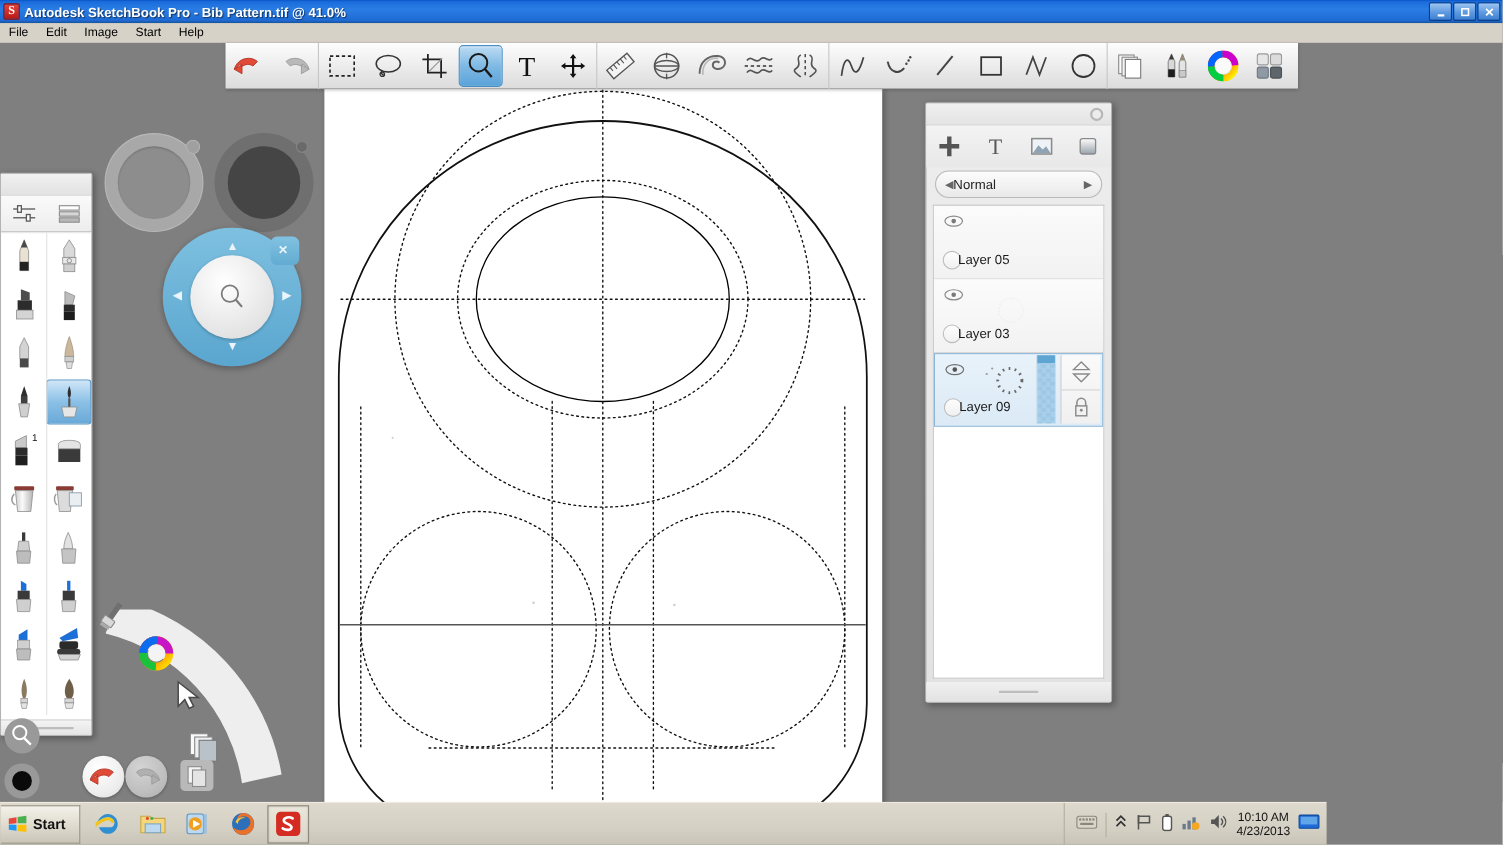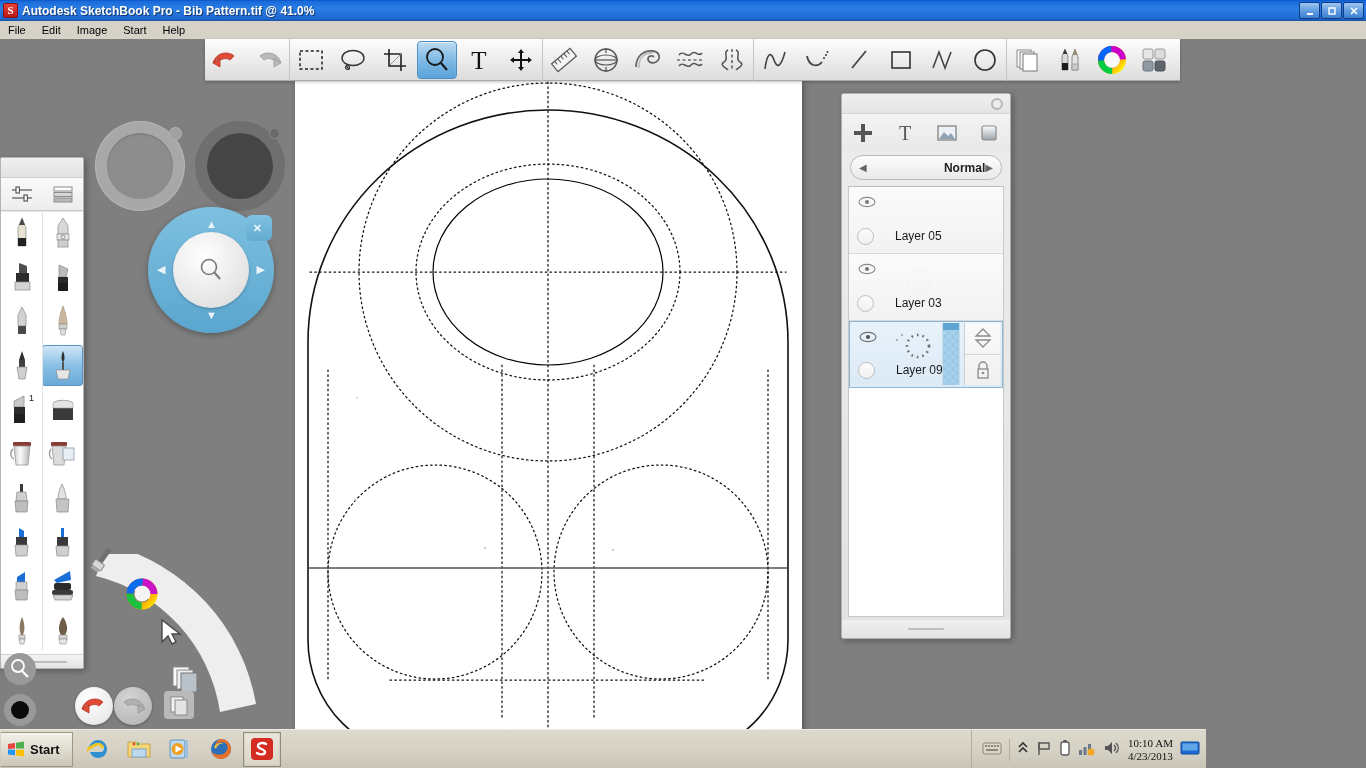--- a/index.html
+++ b/index.html
@@ -245,21 +245,21 @@
     background: linear-gradient(to bottom,#f3f3f3,#e8e8e8);
   }
   .lp-tool { flex: 1; display: flex; align-items: center; justify-content: center; height: 38px; }
   .lp-blend {
     margin: 3px 8px 6px; height: 25px;
     background: linear-gradient(to bottom,#fcfcfc,#e9e9e9);
     border: 1px solid #b9b9b9; border-radius: 13px;
     display: flex; align-items: center; justify-content: space-between;
     padding: 0 8px;
   }
-  .lp-blend .lbl { flex: 1; text-align: right; font-size: 12px; color: #222; font-weight: bold; }
+  .lp-blend .lbl { flex: 1; text-align: left; font-size: 12px; color: #222; }
   .lp-list {
     flex: 1; margin: 0 6px; background: #fff;
     border: 1px solid #c8c8c8; border-top: 1px solid #bdbdbd;
     overflow: hidden; position: relative;
   }
   .layer-row {
     height: 67px; position: relative;
     border-bottom: 1px solid #d8d8d8;
     background: linear-gradient(to bottom,#fbfbfb,#f2f2f2);
   }
@@ -267,21 +267,21 @@
     background: linear-gradient(to bottom,#e8f2fa,#dbeaf6);
     border: 1px solid #8bb6d6;
   }
   .lr-eye { position: absolute; left: 9px; top: 7px; }
   .lr-radio {
     position: absolute; left: 8px; bottom: 8px; width: 17px; height: 17px;
     border-radius: 50%; border: 1px solid #bdbdbd;
     background: linear-gradient(to bottom,#fdfdfd,#f0f0f0);
   }
   .lr-name {
-    position: absolute; left: 46px; bottom: 8px;
+    position: absolute; left: 22px; bottom: 8px;
     font-size: 12px; color: #1a1a1a; line-height: 17px; margin-top: 24px;
   }
   .lr-thumb { position: absolute; left: 40px; top: 4px; }
   .lr-opacity {
     position: absolute; right: 42px; top: 1px; width: 18px; height: 62px;
     background: repeating-conic-gradient(#dedede 0 25%, #ffffff 0 50%) 0 0/8px 8px;
     border-left: 1px solid #c9dcea; border-right: 1px solid #c9dcea;
   }
   .lr-opacity .fill {
     position: absolute; left: 0; top: 0; width: 100%; height: 100%;
@@ -333,21 +333,21 @@
     border: 1px solid #8e8a7c;
     background: linear-gradient(to bottom,#eae6da,#d9d5c8);
     box-shadow: inset 0 0 2px rgba(0,0,0,.2);
   }
   .tray {
     position: absolute; right: 0; top: 0; height: 39px;
     display: flex; align-items: center; gap: 7px; padding: 0 6px 0 10px;
     border-left: 1px solid #b2aea0;
   }
   .clock {
-    font-size: 11px; color: #111; text-align: left; line-height: 13px; font-family: Liberation Serif, serif;
+    font-size: 11px; color: #111; text-align: center; line-height: 13px;
   }
   .tray-sep { width: 1px; height: 22px; background: #b2aea0; }
 </style>
 </head>
 <body>
 
 <div id="app">
 
   <div class="titlebar">
     <div class="tb-icon">S</div>

